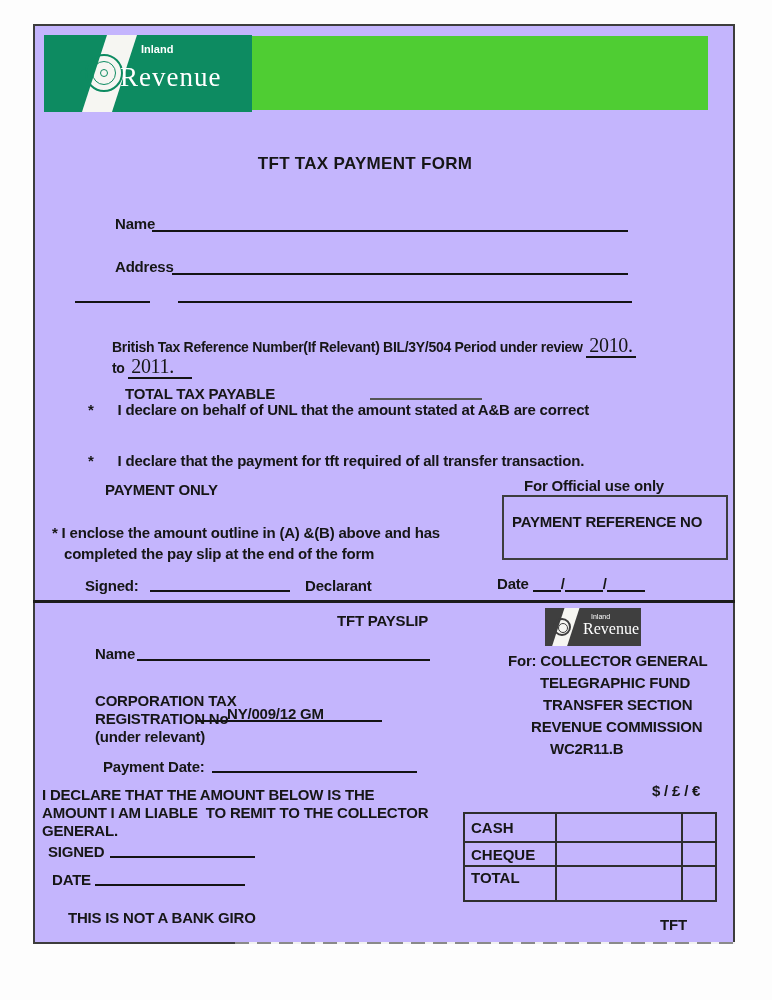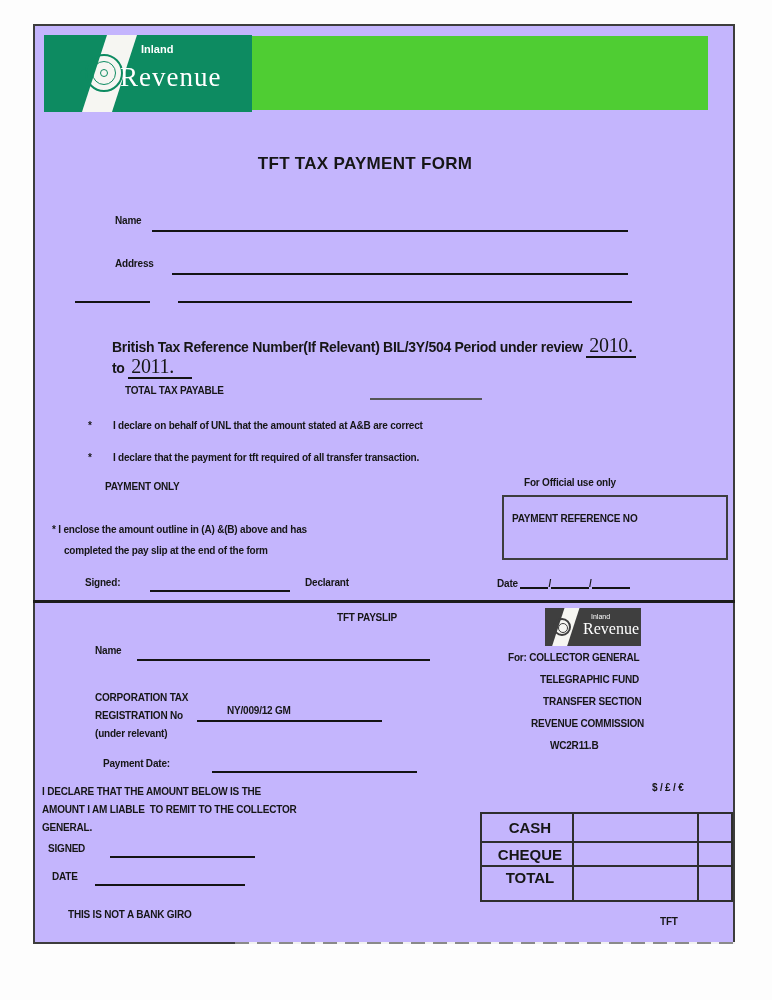--- a/index.html
+++ b/index.html
@@ -4,41 +4,41 @@
 <title>TFT Tax Payment Form</title>
 <style>
   * { margin:0; padding:0; box-sizing:border-box; }
   html,body { width:772px; height:1000px; background:#fdfdfd; }
   body { font-family:"Liberation Sans","DejaVu Sans",sans-serif; color:#161616; position:relative; }
   .abs { position:absolute; }
   .sheet {
     position:absolute; left:33px; top:24px; width:702px; height:920px;
     background:#c4b5fd; border:2px solid #3d3d3d;
   }
-  .t15 { font-size:10px; font-weight:bold; letter-spacing:-0.2px; white-space:nowrap; }
+  .t15 { font-size:15px; font-weight:bold; letter-spacing:-0.2px; white-space:nowrap; }
   .t14 { font-size:14px; font-weight:bold; letter-spacing:-0.3px; white-space:nowrap; }
   .line { border-bottom:2px solid #141414; }
   .thinline { border-bottom:2px solid #555; }
   .serifval { font-family:"Liberation Serif","DejaVu Serif",serif; font-weight:normal; font-size:20px;
               border-bottom:2px solid #141414; padding:0 3px; }
   
   .logo-big { left:9px; top:9px; width:208px; height:77px; background:#0d8b61; overflow:hidden; }
   .logo-stripe { position:absolute; background:#f6f6f2; transform:skewX(-18deg); }
   .crest { position:absolute; border-radius:50%; border:2px solid #0d8b61; }
   .crest-inner { position:absolute; border-radius:50%; border:1px solid #0d8b61; }
   .greenbar { left:217px; top:10px; width:456px; height:74px; background:#4fcd33; }
   
   .logo-small { left:510px; top:582px; width:96px; height:38px; background:#3f3f3f; overflow:hidden; }
   
   .refbox { left:467px; top:469px; width:226px; height:65px; border:2px solid #3d3d3d; }
   .divider { left:-2px; top:574px; width:702px; height:3px; background:#1c1c1c; }
   
   .slot { display:inline-block; border-bottom:2px solid #141414; height:14px; vertical-align:bottom; }
   
-  .pay-table { left:445px; top:786px; border-collapse:collapse;text-align:center; }
+  .pay-table { left:428px; top:786px; border-collapse:collapse; }
   .pay-table td { border:2px solid #2e2e2e; font-size:15px; font-weight:bold; padding:2px 0 2px 6px; }
   .pay-table .c1 { width:92px; }
   .pay-table .c2 { width:126px; }
   .pay-table .c3 { width:34px; }
   .bottom-artifact { left:200px; bottom:-2px; width:500px; height:2px;
     background:repeating-linear-gradient(90deg,#8a8a8a 0 14px,#f2f2f2 14px 22px); }
 </style>
 </head>
 <body>
 
@@ -73,21 +73,21 @@
     <span class="serifval">2010.</span>
   </div>
   <div class="abs t14" style="left:77px; top:329px;">
     <span>to</span>
     <span class="serifval" style="padding-right:18px;">2011.</span>
   </div>
 
   <div class="abs t15" style="left:90px; top:359px;">TOTAL TAX PAYABLE</div>
   <div class="abs thinline" style="left:335px; top:360px; width:112px; height:14px;"></div>
 
-  <div class="abs t15" style="left:53px; top:394px;">
+  <div class="abs t15" style="left:53px; top:375px;">
     <span>*</span>
     <span style="display:inline-block; width:16px;"></span>
     <span>I declare on behalf of UNL that the amount stated at A&amp;B are correct</span>
   </div>
   <div class="abs t15" style="left:53px; top:426px;">
     <span>*</span>
     <span style="display:inline-block; width:16px;"></span>
     <span>I declare that the payment for tft required of all transfer transaction.</span>
   </div>
 

